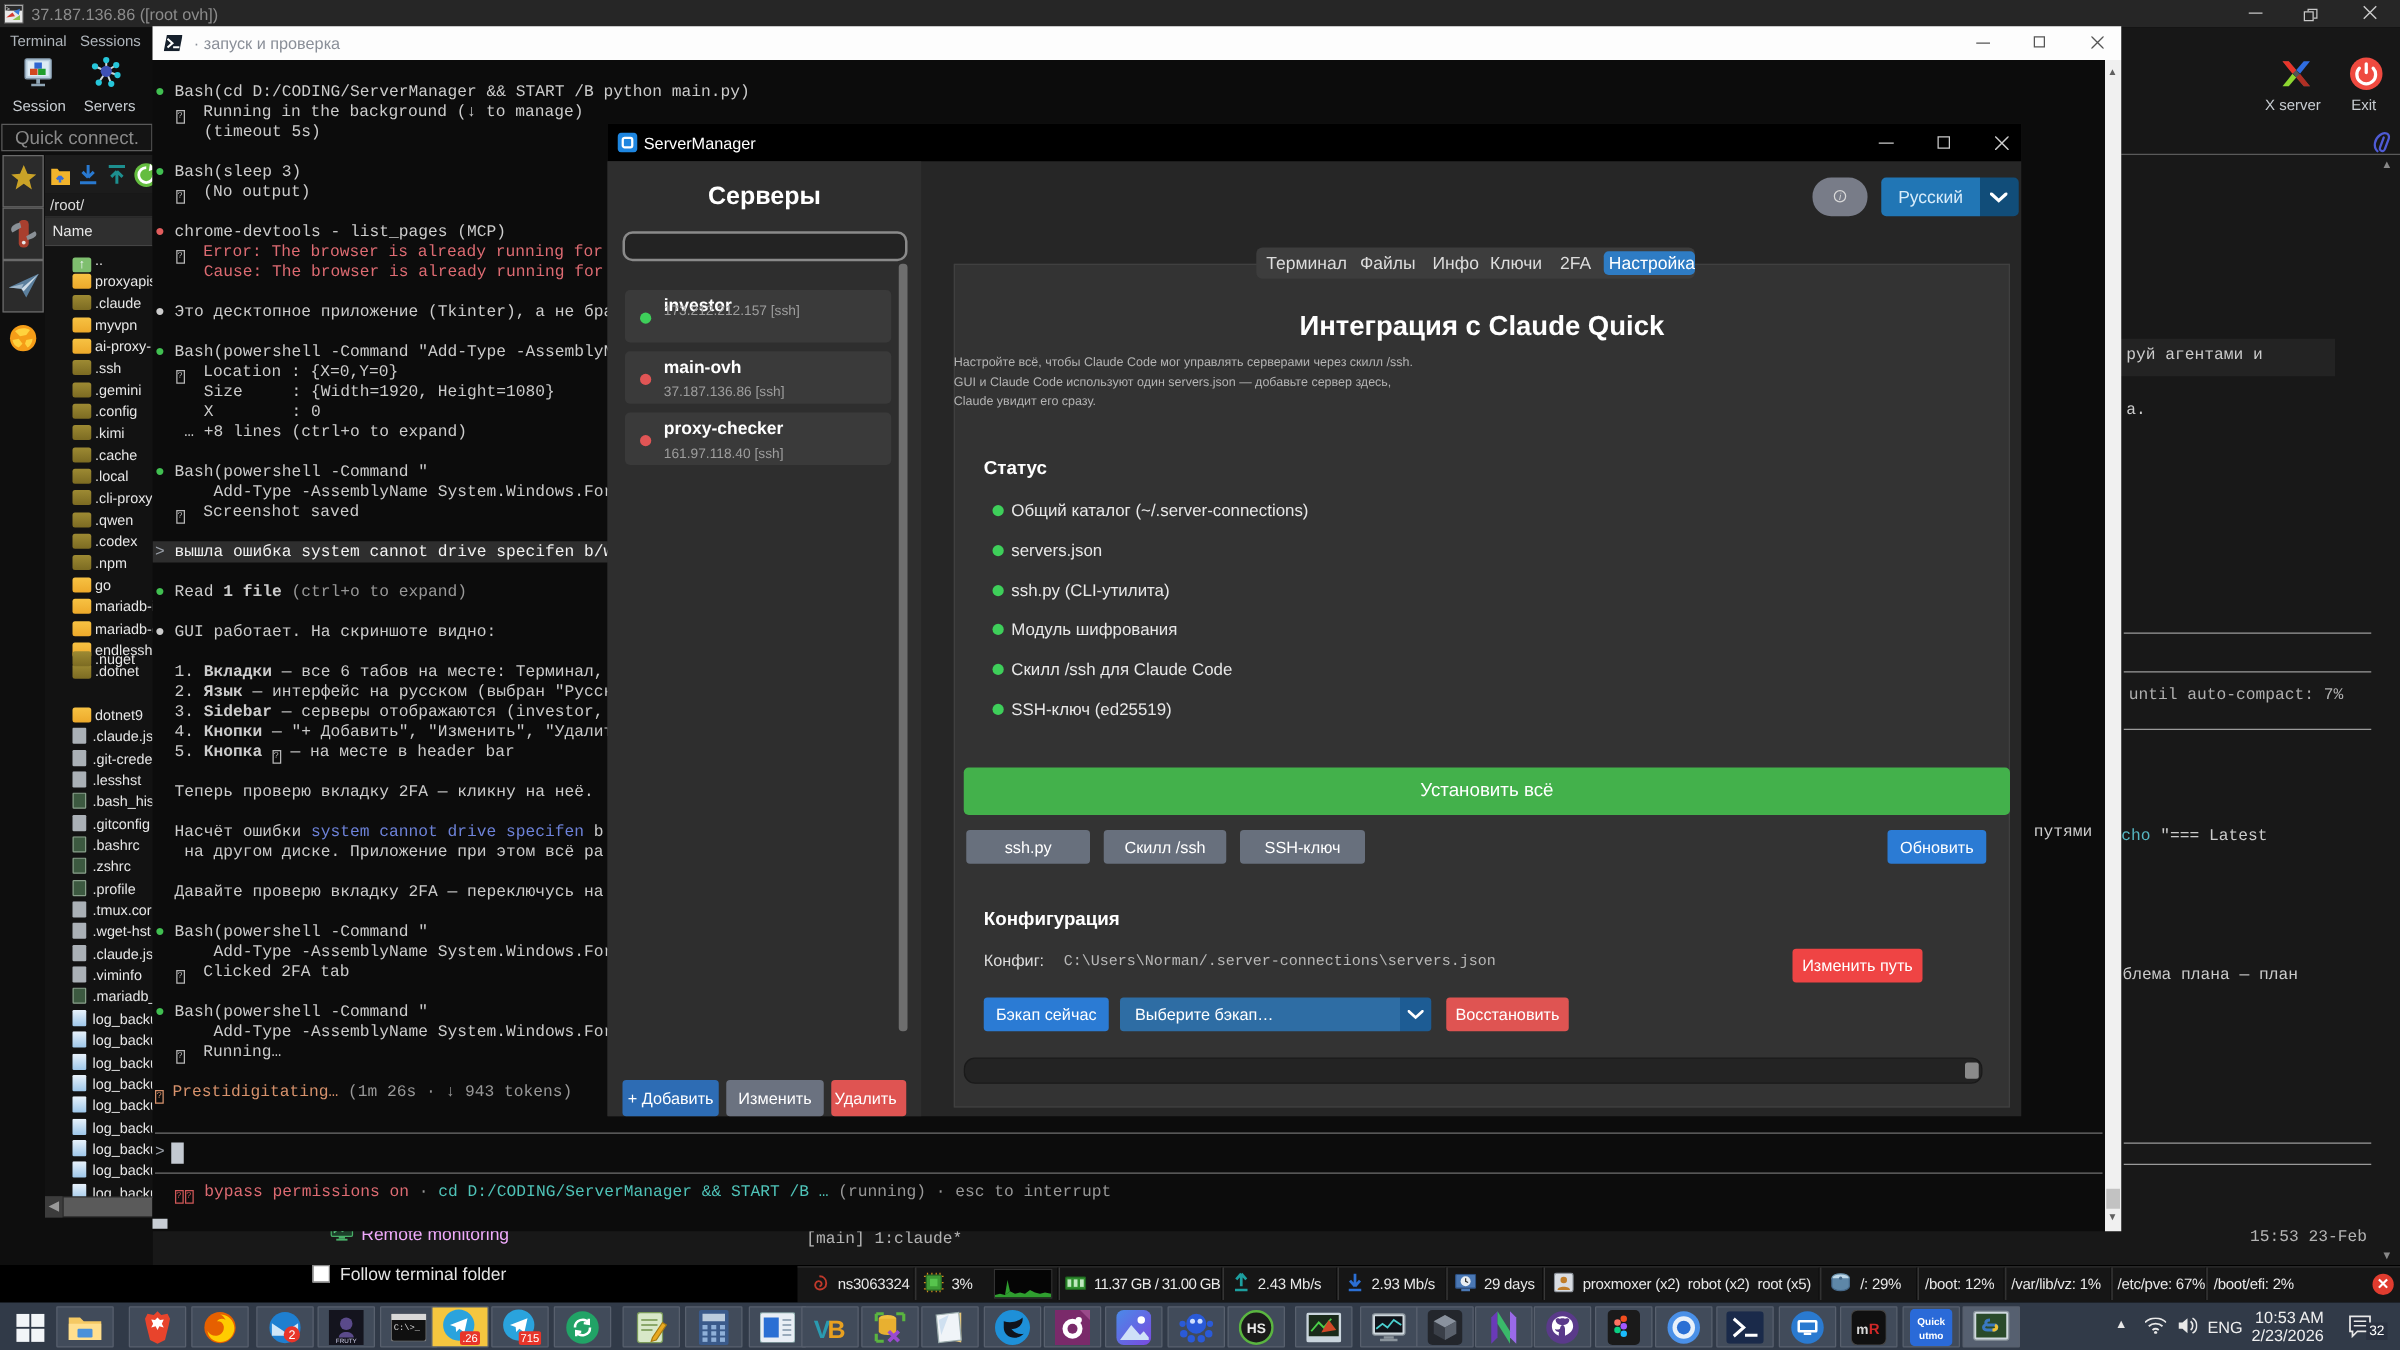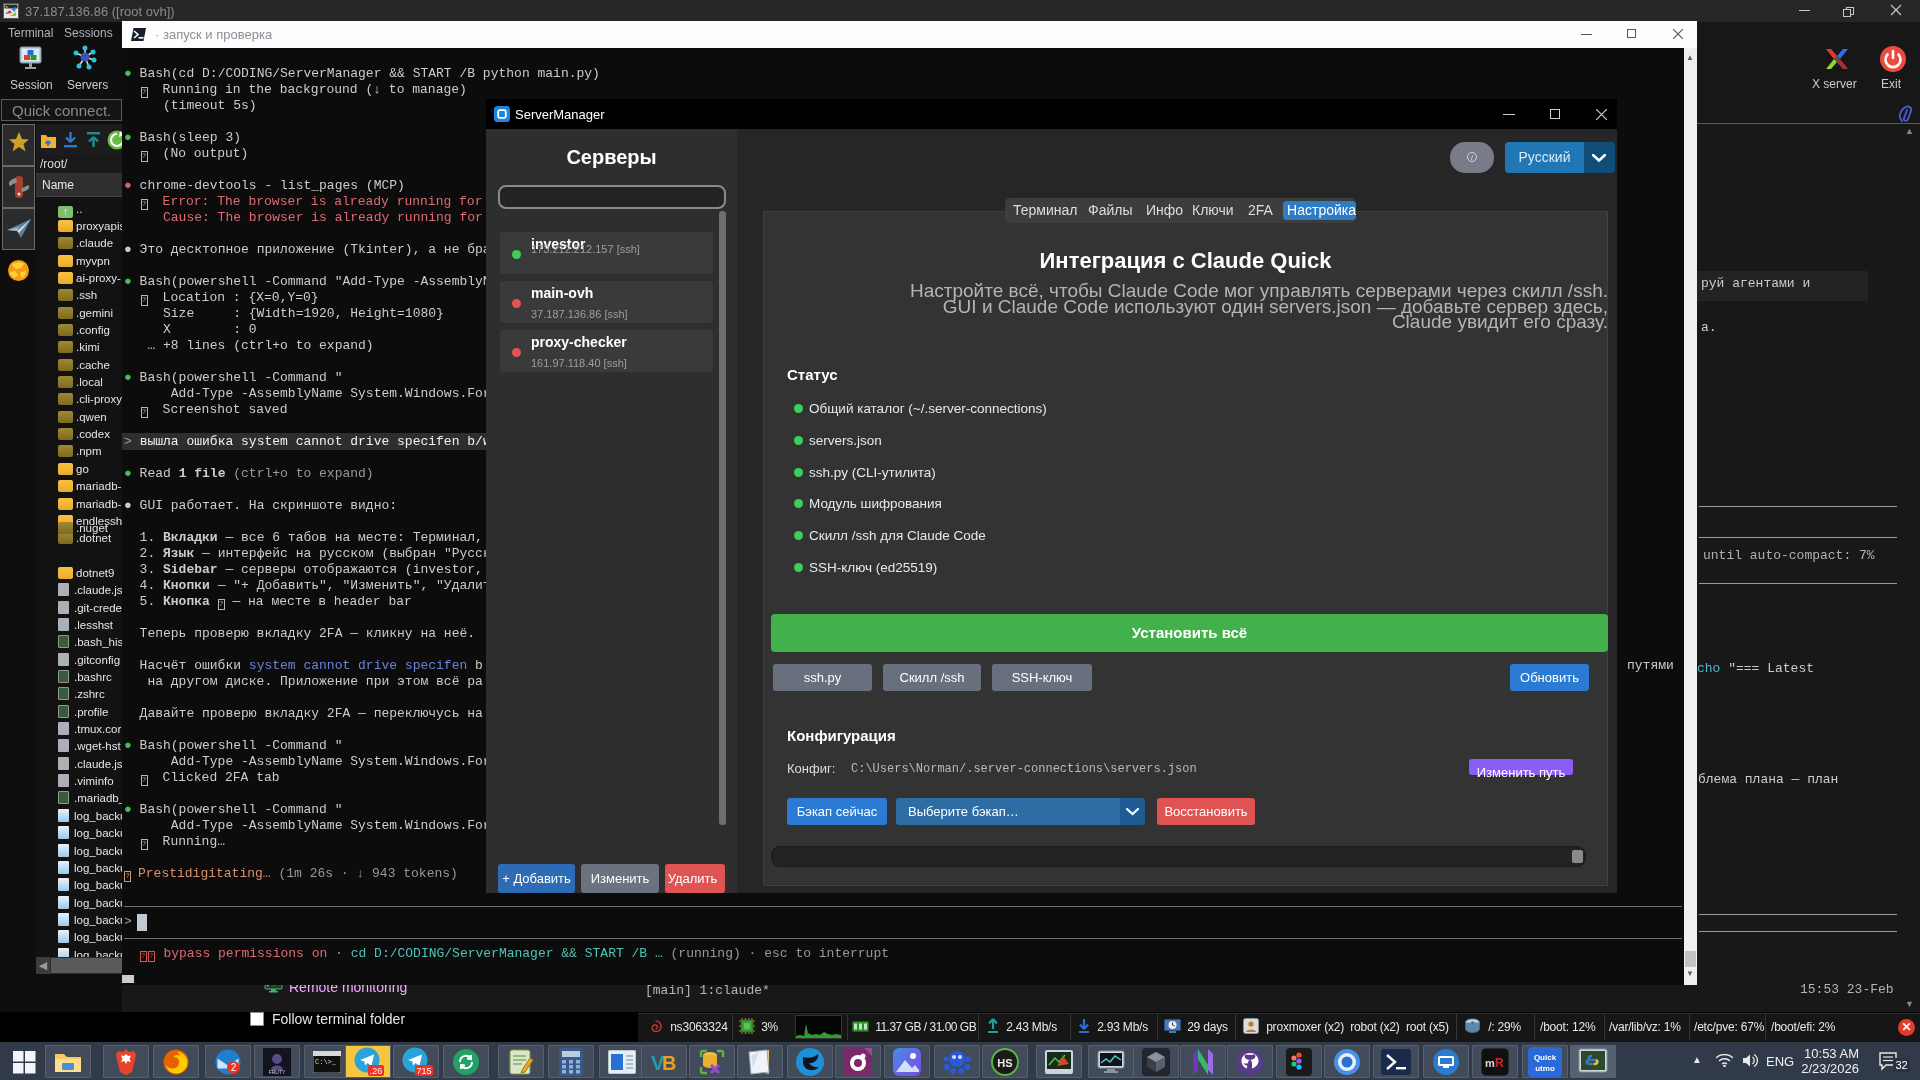--- a/index.html
+++ b/index.html
@@ -710,44 +710,44 @@
 
  <div class="ab" style="left:519px;top:99px;width:351px;height:25px;background:#3d3d3d;border-radius:5px"></div>
  <div class="ab" style="left:527px;top:103px;font-size:14px;color:#ddd">Терминал</div>
  <div class="ab" style="left:602px;top:103px;font-size:14px;color:#ddd">Файлы</div>
  <div class="ab" style="left:660px;top:103px;font-size:14px;color:#ddd">Инфо</div>
  <div class="ab" style="left:706px;top:103px;font-size:14px;color:#ddd">Ключи</div>
  <div class="ab" style="left:762px;top:103px;font-size:14px;color:#ddd">2FA</div>
  <div class="ab" style="left:797px;top:102px;width:73px;height:19px;background:#2e7cc4;border-radius:4px;color:#fff;font-size:14px;text-align:right;line-height:19px">Настройка</div>
 
  <div class="ab" style="left:277px;top:149px;width:845px;text-align:center;font-size:22px;font-weight:bold;color:#fff">Интеграция с Claude Quick</div>
- <div class="ab" style="left:277px;top:184px;width:845px;text-align:right;font-size:19px;color:#b4b4b4;line-height:15.5px">Настройте всё, чтобы Claude Code мог управлять серверами через скилл /ssh.<br>GUI и Claude Code используют один servers.json — добавьте сервер здесь,<br>Claude увидит его сразу.</div>
+ <div class="ab" style="left:277px;top:184px;width:845px;text-align:left;font-size:10px;color:#b4b4b4;line-height:15.5px">Настройте всё, чтобы Claude Code мог управлять серверами через скилл /ssh.<br>GUI и Claude Code используют один servers.json — добавьте сервер здесь,<br>Claude увидит его сразу.</div>
  <div class="ab" style="left:301px;top:267px;font-size:15px;font-weight:bold;color:#fff">Статус</div>
 <div class="dot" style="left:308px;top:305px;background:#3ecf5a"></div>
 <div class="ab" style="left:323px;top:302px;font-size:13.5px;color:#e8e8e8">Общий каталог (~/.server-connections)</div>
 <div class="dot" style="left:308px;top:337px;background:#3ecf5a"></div>
 <div class="ab" style="left:323px;top:334px;font-size:13.5px;color:#e8e8e8">servers.json</div>
 <div class="dot" style="left:308px;top:369px;background:#3ecf5a"></div>
 <div class="ab" style="left:323px;top:366px;font-size:13.5px;color:#e8e8e8">ssh.py (CLI-утилита)</div>
 <div class="dot" style="left:308px;top:400px;background:#3ecf5a"></div>
 <div class="ab" style="left:323px;top:397px;font-size:13.5px;color:#e8e8e8">Модуль шифрования</div>
 <div class="dot" style="left:308px;top:432px;background:#3ecf5a"></div>
 <div class="ab" style="left:323px;top:429px;font-size:13.5px;color:#e8e8e8">Скилл /ssh для Claude Code</div>
 <div class="dot" style="left:308px;top:464px;background:#3ecf5a"></div>
 <div class="ab" style="left:323px;top:461px;font-size:13.5px;color:#e8e8e8">SSH-ключ (ed25519)</div>
 
- <div class="ab" style="left:285px;top:515px;width:837px;height:38px;background:#43b14b;border-radius:4px;color:#fff;font-size:15px;font-weight:bold;text-align:center;line-height:38px">Установить всё</div>
+ <div class="ab" style="left:285px;top:515px;width:837px;height:38px;background:#43b14b;border-radius:4px;color:#fff;font-size:15px;font-weight:normal;text-align:center;line-height:38px">Установить всё</div>
  <div class="smbtn" style="left:287px;top:565px;width:99px;height:27px;line-height:27px;background:#68707d">ssh.py</div>
  <div class="smbtn" style="left:397px;top:565px;width:98px;height:27px;line-height:27px;background:#68707d">Скилл /ssh</div>
  <div class="smbtn" style="left:506px;top:565px;width:100px;height:27px;line-height:27px;background:#68707d">SSH-ключ</div>
  <div class="smbtn" style="left:1024px;top:565px;width:79px;height:27px;line-height:27px;background:#2b7bd4">Обновить</div>
  <div class="ab" style="left:301px;top:628px;font-size:15px;font-weight:bold;color:#fff">Конфигурация</div>
  <div class="ab" style="left:301px;top:662px;font-size:13px;color:#ddd">Конфиг:</div>
  <div class="ab mono" style="left:365px;top:663px;font-size:12px;color:#b9b9b9">C:\Users\Norman/.server-connections\servers.json</div>
- <div class="smbtn" style="left:983px;top:660px;width:104px;height:16px;line-height:27px;background:#8b5cf6">Изменить путь</div>
+ <div class="smbtn" style="left:948px;top:660px;width:104px;height:27px;line-height:27px;background:#ef4444">Изменить путь</div>
  <div class="smbtn" style="left:301px;top:699px;width:100px;height:27px;line-height:27px;background:#2b7bd4">Бэкап сейчас</div>
  <div class="ab" style="left:410px;top:699px;width:224px;height:27px;background:#2e6da4;border-radius:3px 0 0 3px;color:#fff;font-size:13px;line-height:27px;padding-left:12px">Выберите бэкап…</div>
  <div class="ab" style="left:634px;top:699px;width:25px;height:27px;background:#1d5c94;border-radius:0 3px 3px 0">
         <svg style="position:absolute;left:6px;top:10px" width="13" height="8">
           <path d="M1 1 L6.5 6 L12 1" stroke="#fff" stroke-width="2.2" fill="none" stroke-linecap="round"></path>
         </svg>
       </div>
  <div class="smbtn" style="left:671px;top:699px;width:98px;height:27px;line-height:27px;background:#df5452">Восстановить</div>
  <div class="ab" style="left:285px;top:747px;width:815px;height:21px;background:#232323;border:1px solid #1a1a1a;border-radius:9px"></div>
  <div class="ab" style="left:1086px;top:751px;width:11px;height:13px;background:#8a8a8a;border-radius:2px"></div>

